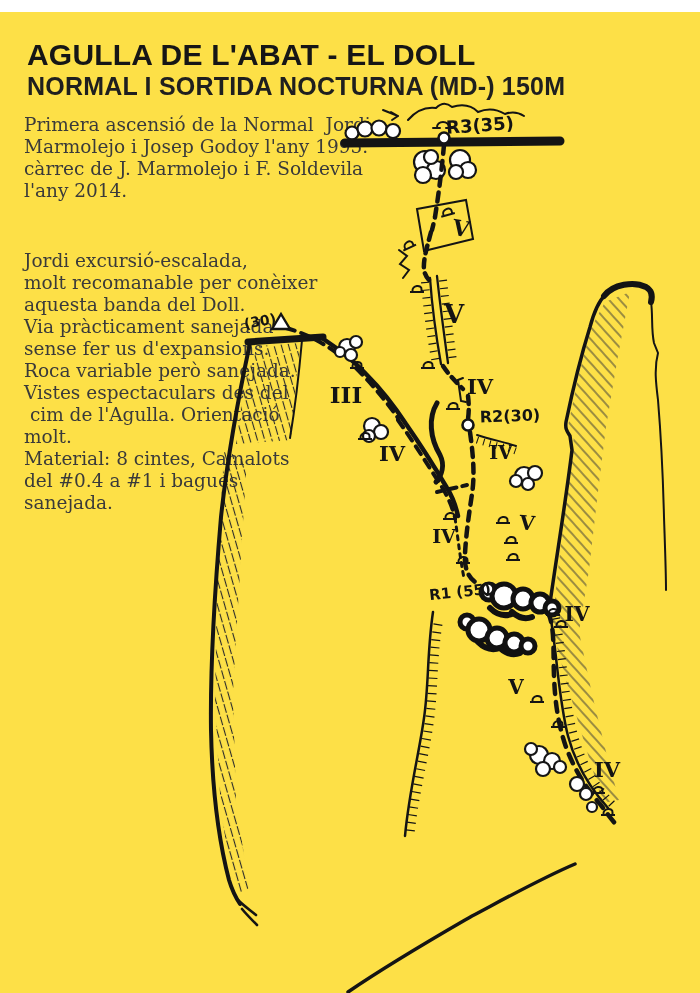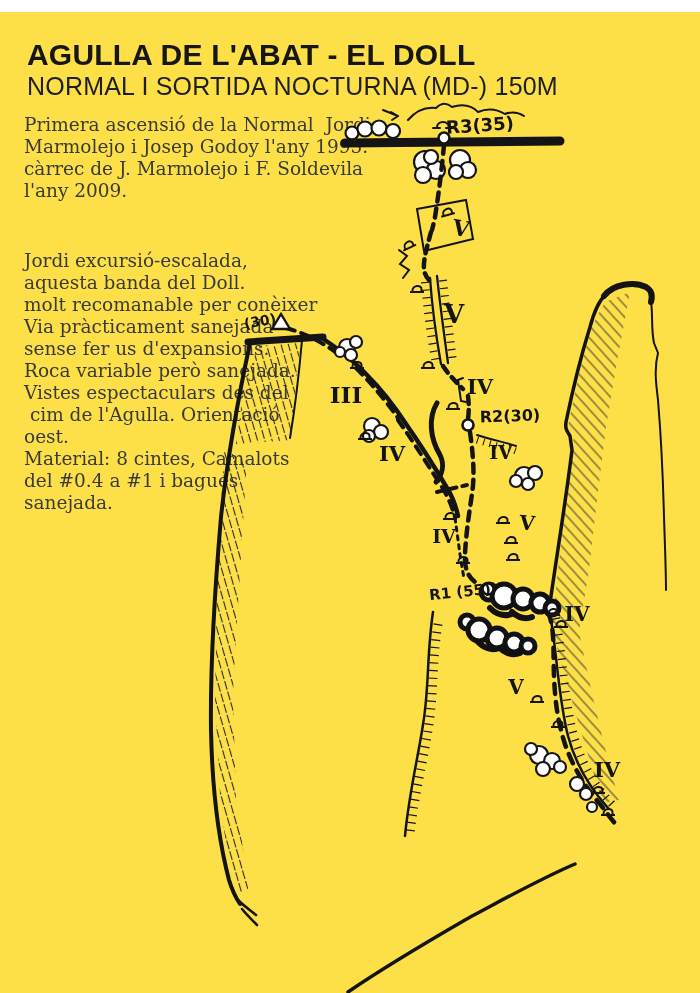--- a/index.html
+++ b/index.html
@@ -4,21 +4,21 @@
 <style>
   html,body{margin:0;padding:0;background:#ffffff;}
   #page{position:relative;width:700px;height:993px;background:#fde047;overflow:hidden;
         font-family:"DejaVu Serif",serif;color:#222;margin-top:12px;}
   
   .title{position:absolute;left:27px;top:26px;width:650px;
          font-family:"Liberation Sans","DejaVu Sans",sans-serif;
          font-weight:bold;font-size:30px;letter-spacing:.2px;color:#161616;}
   .subtitle{position:absolute;left:27px;top:60px;width:650px;
          font-family:"Liberation Sans","DejaVu Sans",sans-serif;
-         font-weight:400;font-size:25px;letter-spacing:.2px;color:#1f1f1f;}
+         font-weight:700;font-size:25px;letter-spacing:.2px;color:#1f1f1f;}
   
   .para{position:absolute;left:24px;width:330px;font-size:18.5px;line-height:22px;color:#3a3a3a;}
   .para-line{white-space:pre;}
   #para1{top:102px;}
   #para2{top:238px;}
   
   #topo-svg{position:absolute;left:0;top:0;width:700px;height:993px;}
   
   .hand{position:absolute;font-family:"DejaVu Sans",sans-serif;font-weight:bold;color:#141414;
         transform:translate(-50%,-50%);white-space:nowrap;}
@@ -30,32 +30,32 @@
 
 <div id="page">
 
   <div class="title">AGULLA DE L'ABAT - EL DOLL</div>
   <div class="subtitle">NORMAL I SORTIDA NOCTURNA (MD-) 150M</div>
 
   <div id="para1" class="para">
     <div class="para-line">Primera ascensió de la Normal  Jordi</div>
     <div class="para-line">Marmolejo i Josep Godoy l'any 1995.</div>
     <div class="para-line">càrrec de J. Marmolejo i F. Soldevila</div>
-    <div class="para-line">l'any 2009.</div>
+    <div class="para-line">l'any 2014.</div>
   </div>
   <div id="para2" class="para">
     <div class="para-line">Jordi excursió-escalada,</div>
+    <div class="para-line">molt recomanable per conèixer</div>
     <div class="para-line">aquesta banda del Doll.</div>
-    <div class="para-line">molt recomanable per conèixer</div>
     <div class="para-line">Via pràcticament sanejada</div>
     <div class="para-line">sense fer us d'expansions.</div>
     <div class="para-line">Roca variable però sanejada.</div>
     <div class="para-line">Vistes espectaculars des del</div>
     <div class="para-line"> cim de l'Agulla. Orientació</div>
-    <div class="para-line">oest.</div>
+    <div class="para-line">molt.</div>
     <div class="para-line">Material: 8 cintes, Camalots</div>
     <div class="para-line">del #0.4 a #1 i bagues</div>
     <div class="para-line">sanejada.</div>
   </div>
 
   <svg id="topo-svg" viewBox="0 0 700 993">
     <defs>
       <pattern id="hatchSteep" patternUnits="userSpaceOnUse" width="7" height="11" patternTransform="rotate(-16)">
         <line x1="3.5" y1="1" x2="3.5" y2="10" stroke="#2a2a2a" stroke-width="1.1"></line>
       </pattern>

